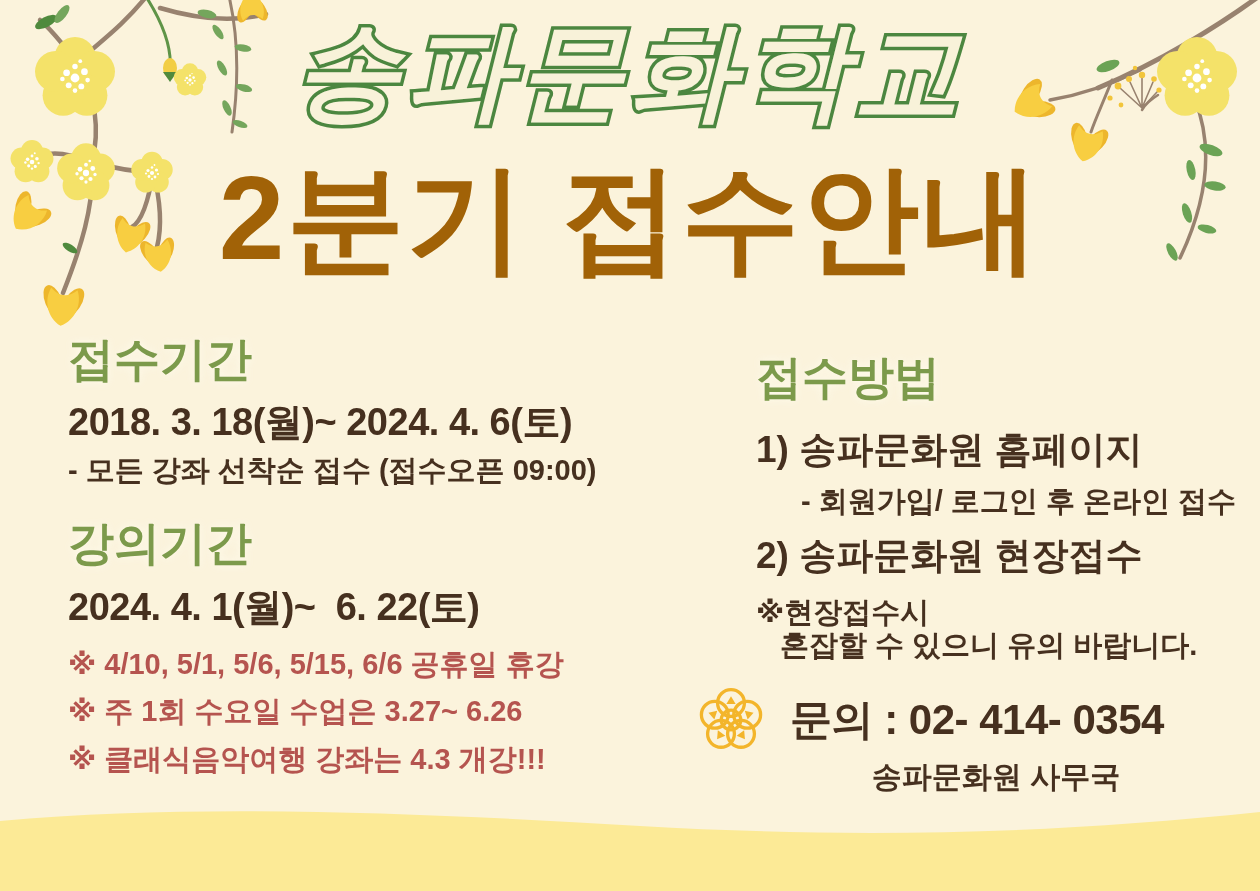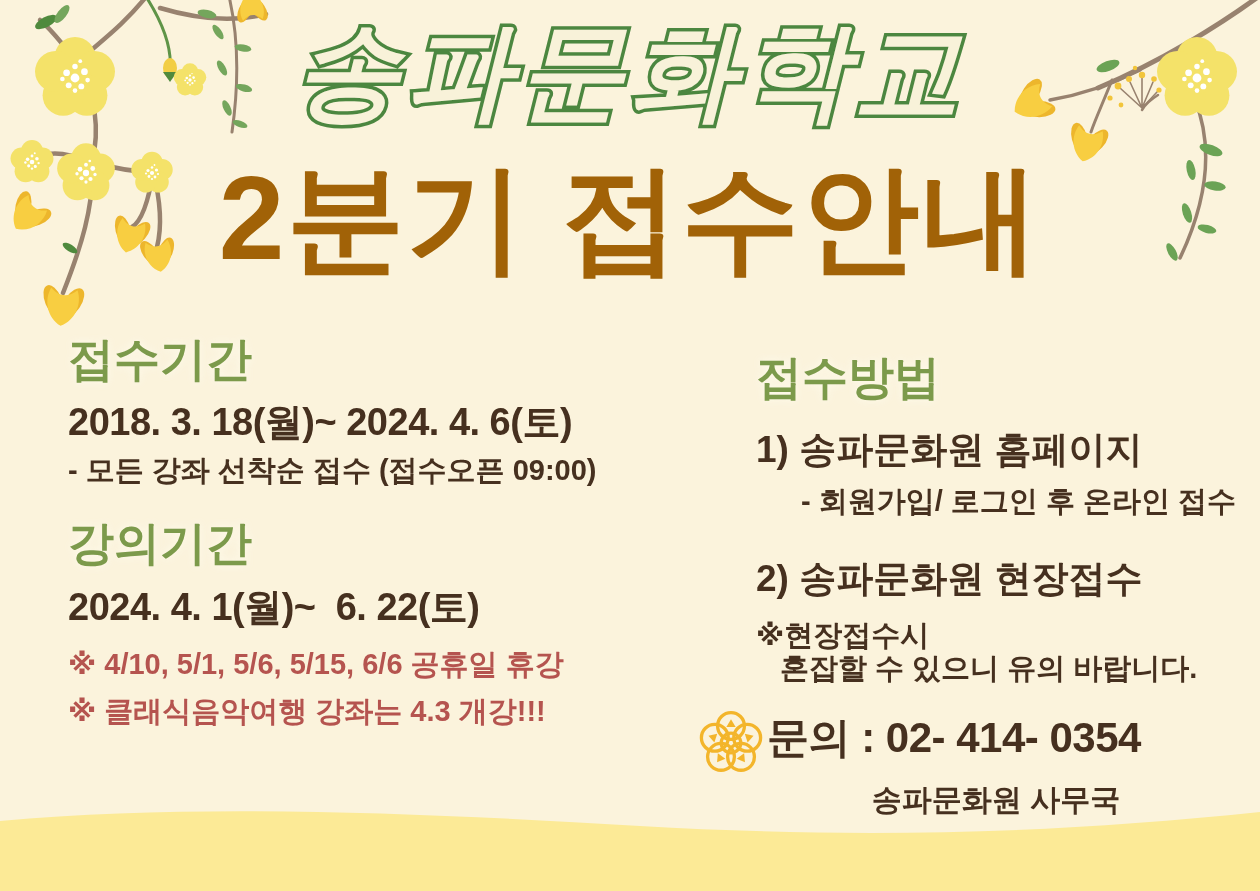--- a/index.html
+++ b/index.html
@@ -46,27 +46,27 @@
   .warn{ font-size:29px; line-height:1.15; color:#B5544F; margin-top:14px; white-space:pre; }
   .warn-first{ margin-top:18px; }
 
   .mt-section{ margin-top:30px; }
   .date-2{ margin-top:18px; }
   .note-2{ margin-top:8px; }
 
   .method{ font-size:37px; line-height:1.15; color:#46301F; white-space:pre; }
   .method-1{ margin-top:26px; }
   .rnote-1{ margin-top:14px;text-align:right; }
-  .method-2{ margin-top:40px; }
+  .method-2{ margin-top:17px; }
   .onsite{ font-size:29px; line-height:1.12; color:#46301F; white-space:pre; }
   .onsite-1{ margin-top:18px; }
   .onsite-2{ padding-left:24px; }
 
   .contact{
-    display:flex; align-items:flex-start; gap:3px;
+    display:flex; align-items:center; gap:26px;
     margin-top:26px; margin-left:-58px;
   }
   .contact-phone{ font-size:42px; color:#46301F; white-space:pre; letter-spacing:-0.5px; }
   .office{ font-size:30px; color:#46301F; margin-top:4px; text-align:center; white-space:pre; }
 </style>
 </head>
 <body>
 
 <div class="poster">
 
@@ -209,20 +209,21 @@
 
   <section class="col col-left">
     <h3 class="h">접수기간</h3>
     <p class="date">2018. 3. 18(월)~ 2024. 4. 6(토)</p>
     <p class="note">- 모든 강좌 선착순 접수 (접수오픈 09:00)</p>
 
     <h3 class="h mt-section">강의기간</h3>
     <p class="date date-2">2024. 4. 1(월)~  6. 22(토)</p>
 
     <p class="warn warn-first">※ 4/10, 5/1, 5/6, 5/15, 6/6 공휴일 휴강</p>
+    <p class="warn">※ 주 1회 수요일 수업은 3.27~ 6.26</p>
     <p class="warn">※ 클래식음악여행 강좌는 4.3 개강!!!</p>
   </section>
 
   <section class="col col-right">
     <h3 class="h">접수방법</h3>
 
     <p class="method method-1">1) 송파문화원 홈페이지</p>
     <p class="note rnote-1">- 회원가입/ 로그인 후 온라인 접수</p>
 
     <p class="method method-2">2) 송파문화원 현장접수</p>

